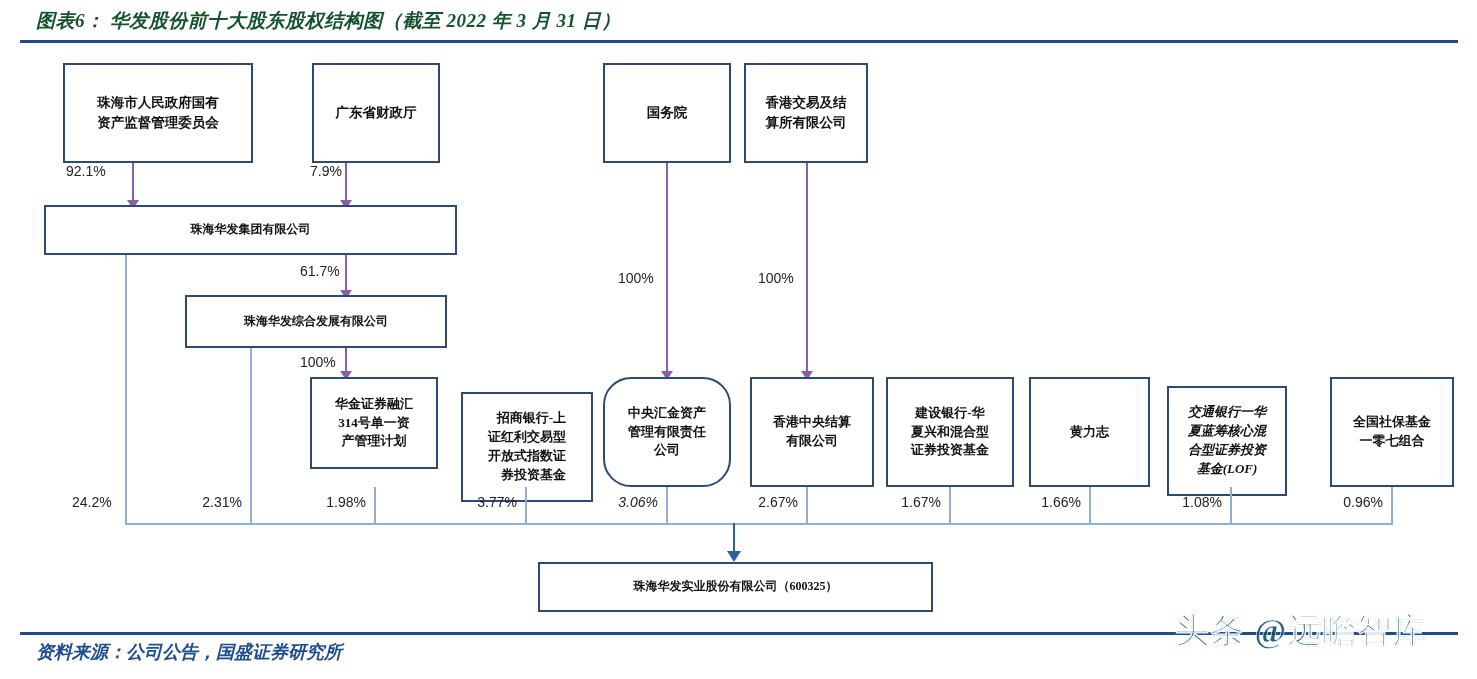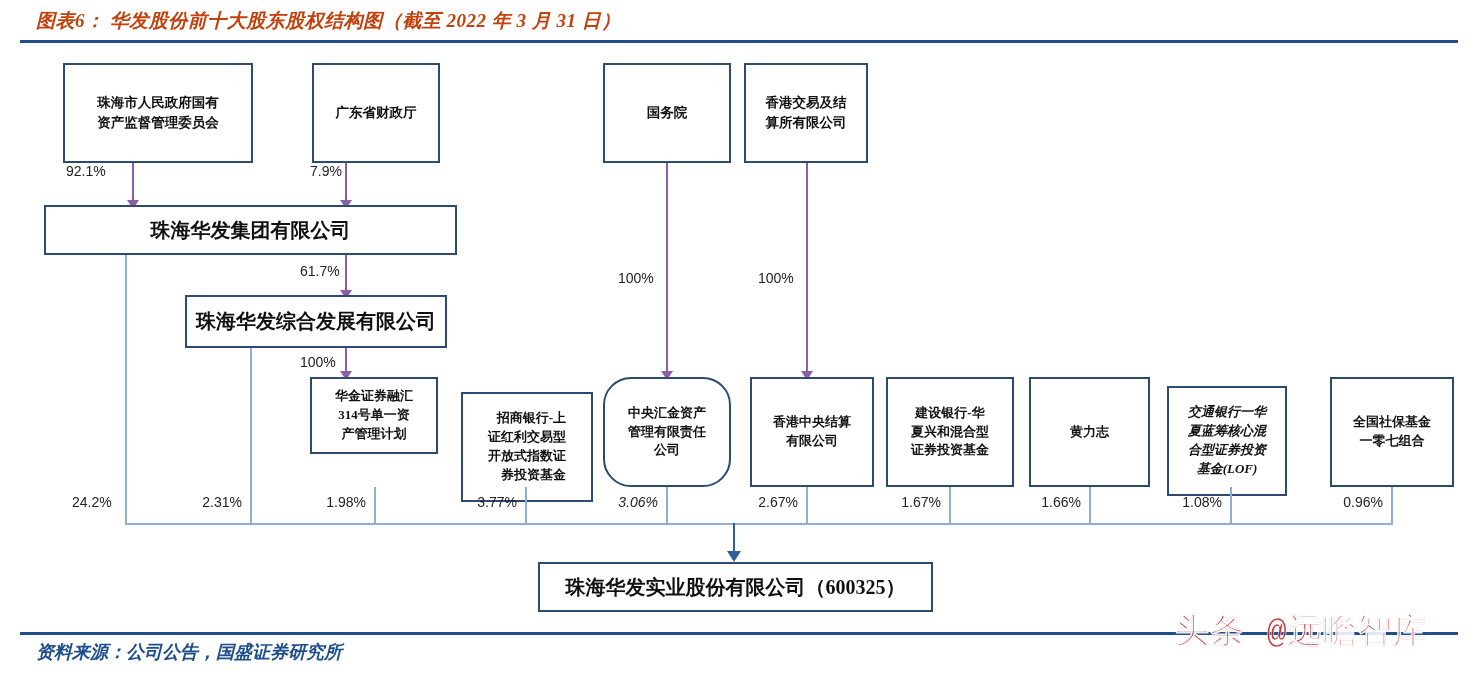--- a/index.html
+++ b/index.html
@@ -4,58 +4,58 @@
 <style>
   html,body{margin:0;padding:0;background:#ffffff;}
   body{width:1477px;height:679px;position:relative;overflow:hidden;
        font-family:"Liberation Sans","DejaVu Sans",sans-serif;}
 
   
   #title{
     position:absolute; left:36px; top:8px; width:1400px;
     font-family:"Liberation Serif","DejaVu Serif",serif;
     font-style:italic; font-weight:700; font-size:19px;
-    color:#c2410c; letter-spacing:.5px; white-space:nowrap;
+    color:#14532d; letter-spacing:.5px; white-space:nowrap;
   }
   #title-rule{
     position:absolute; left:20px; top:40px; width:1438px; height:3px;
     background:#1F4E8C;
   }
   #footer-rule{
     position:absolute; left:20px; top:632px; width:1438px; height:3px;
     background:#1F4E8C;
   }
   #source{
     position:absolute; left:36px; top:640px;
     font-family:"Liberation Serif","DejaVu Serif",serif;
     font-style:italic; font-weight:700; font-size:18px; color:#1F4E8C;
     white-space:nowrap;
   }
 
   
   #watermark{
     position:absolute; left:1175px; top:608px;
-    font-family:Liberation Mono, monospace;
+    font-family:Liberation Serif, serif;
     font-weight:700; font-size:34px; letter-spacing:1px;
-    color:#b91c1c; opacity:.88; white-space:nowrap;
+    color:#0c4a6e; opacity:.88; white-space:nowrap;
     -webkit-text-stroke:0.6px #ffffff;
   }
 
   
   .box{
     position:absolute; box-sizing:border-box;
     border:2px solid #2E4A70; background:#ffffff;
     display:flex; align-items:center; justify-content:center;
     text-align:center;
     font-family:"Liberation Serif","DejaVu Serif",serif;
     font-weight:700; color:#111111;
     line-height:1.45; padding:2px 4px;
     white-space:pre-line;
   }
-  .b-lg{font-size:20px;}
+  .b-lg{font-size:12px;}
   .b-md{font-size:13.5px;}
   .b-sm{font-size:13px;}
 
   
   .vline{position:absolute; background:#8B5FA8; width:2px;}
   .vline-blue{position:absolute; background:#8FAFD4; width:2px;}
   .hline-blue{position:absolute; background:#8FAFD4; height:2px;}
   .vline-navy{position:absolute; background:#2E5F9E; width:2px;}
 
   .arrow{
@@ -120,21 +120,21 @@
 <div class="vline-blue" style="left:125px; top:255px; height:269px;"></div>
 
 <div class="box b-lg" style="left:185px; top:295px; width:262px; height:53px;">珠海华发综合发展有限公司</div>
 
 <div class="vline" style="left:345px; top:348px; height:27px;"></div>
 <div class="arrow" style="left:340px; top:371px;"></div>
 <div class="pct" style="left:300px; top:354px;">100%</div>
 
 <div class="vline-blue" style="left:250px; top:348px; height:176px;"></div>
 
-<div class="box b-sm" style="left:310px;  top:377px; width:128px; height:77px;">华金证券融汇
+<div class="box b-sm" style="left:310px;  top:377px; width:128px; height:92px;">华金证券融汇
 314号单一资
 产管理计划</div>
 
 <div class="box b-sm" style="left:461px;  top:392px; width:132px; height:110px;text-align:right;">招商银行-上
 证红利交易型
 开放式指数证
 券投资基金</div>
 
 <div class="box b-sm" style="left:603px;  top:377px; width:128px; height:110px;border-radius:28px;">中央汇金资产
 管理有限责任

